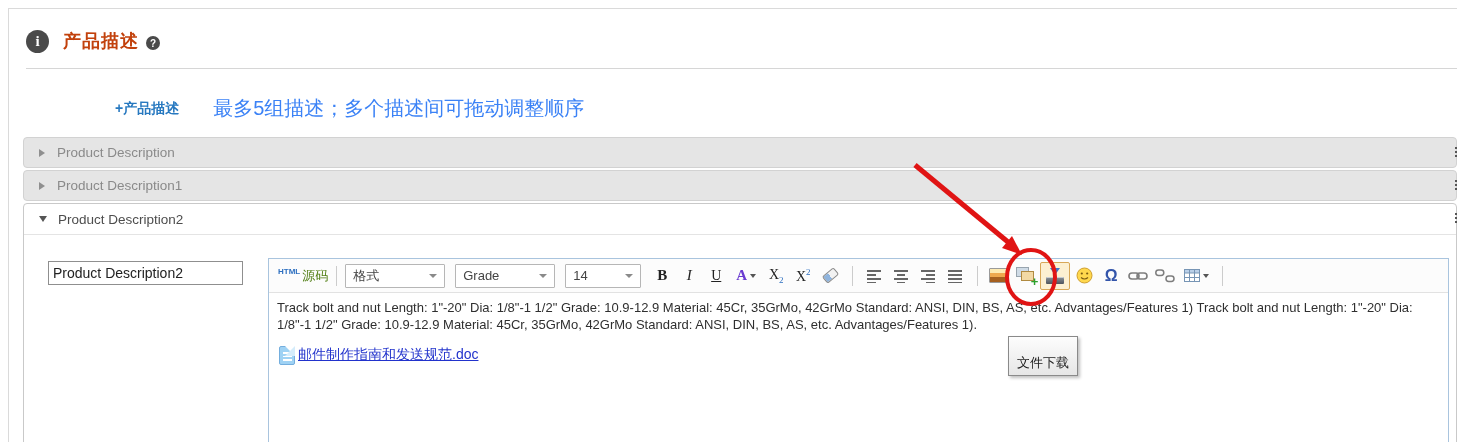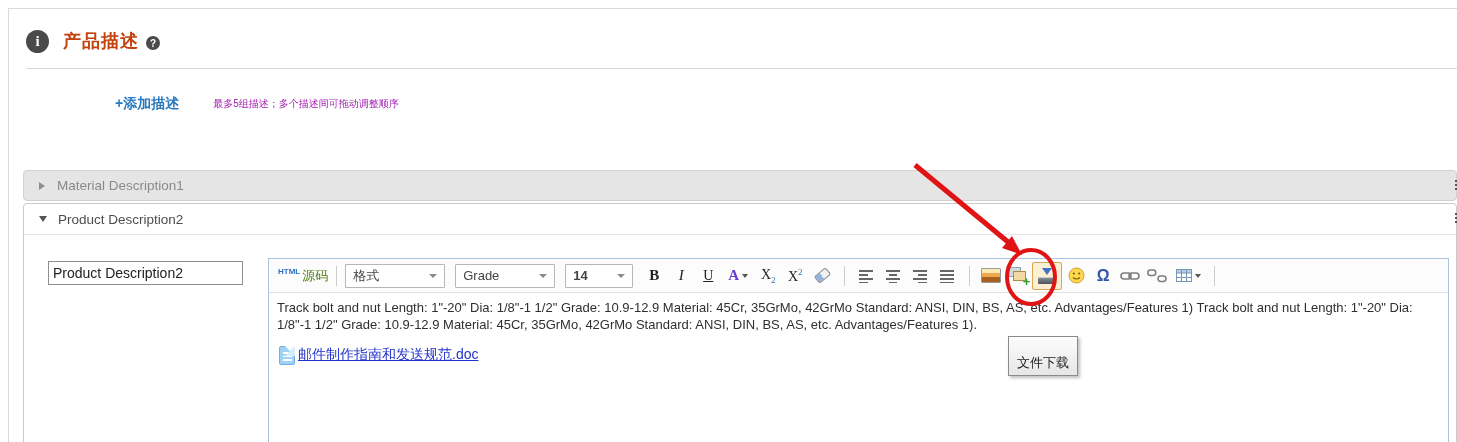--- a/index.html
+++ b/index.html
@@ -23,21 +23,21 @@
   .page-title { font-size: 18px; font-weight: bold; color: #c2410c; margin-left: 14px; letter-spacing: 1px; }
   .help-icon {
     width: 14px; height: 14px; border-radius: 50%; background: #4a4a4a; color: #fff;
     display: flex; align-items: center; justify-content: center;
     font-size: 10px; font-weight: bold; margin-left: 7px; margin-top: 4px;
   }
   .divider { position: absolute; left: 26px; right: 0; top: 68px; height: 1px; background: #d6d6d6; }
   
   .add-row { position: absolute; left: 115px; top: 95px; display: flex; align-items: center; }
   .add-link { font-size: 14px; font-weight: bold; color: #2879c0; text-decoration: none; cursor: pointer; }
-  .add-note { font-size: 10px; color: #a21caf; margin-left: 34px; }
+  .add-note { font-size: 20px; color: #3b82f6; margin-left: 34px; }
   
   .panel {
     position: absolute; left: 23px; width: 1434px; height: 31px;
     background: #e5e5e5; border: 1px solid #d2d2d2; border-radius: 4px;
     display: flex; align-items: center; padding-left: 15px; cursor: pointer;
   }
   .panel .caret-right {
     width: 0; height: 0; border-left: 6px solid #8f8f8f;
     border-top: 4px solid transparent; border-bottom: 4px solid transparent; margin-right: 12px;
   }
@@ -82,21 +82,21 @@
   .tsel {
     height: 24px; border: 1px solid #b6b6b6; background: #fff; border-radius: 1px;
     display: flex; align-items: center; justify-content: space-between;
     padding: 0 7px; font-size: 13px; color: #444; cursor: pointer; flex: none;
   }
   .tsel .sel-caret {
     width: 0; height: 0; border-top: 4px solid #8a8a8a;
     border-left: 4px solid transparent; border-right: 4px solid transparent;
   }
   .w100 { width: 100px; margin-right: 10px; }
-  .w60  { width: 68px;  margin-right: 8px; font-weight: bold; }
+  .w60  { width: 76px;  margin-right: 8px; }
   .tbtn {
     width: 26px; height: 26px; display: flex; align-items: center; justify-content: center;
     margin-right: 1px; cursor: pointer; border-radius: 2px; flex: none; position: relative;
   }
   .tbtn.active { background: #fcf0d2; border: 1px solid #d8a858; width: 30px; height: 28px; }
   .glyph-serif { font-family: "Liberation Serif", serif; font-size: 15px; color: #222; }
   .b { font-weight: bold; }
   .i { font-style: italic; }
   .u { text-decoration: underline; font-size: 14px; }
   .color-a { font-family: "Liberation Serif", serif; font-weight: bold; font-size: 15px; color: #6a3bd0; }
@@ -152,27 +152,32 @@
   <div class="frame"></div>
 
   <div class="header-row">
     <span class="info-icon">i</span>
     <span class="page-title">产品描述</span>
     <span class="help-icon">?</span>
   </div>
   <div class="divider"></div>
 
   <div class="add-row">
-    <a class="add-link">+添加描述</a>
+    <a class="add-link">+产品描述</a>
     <span class="add-note">最多5组描述；多个描述间可拖动调整顺序</span>
   </div>
 
+  <div class="panel" style="top:137px">
+    <span class="caret-right"></span>
+    <span class="label">Product Description</span>
+    <span class="drag-dots"></span>
+  </div>
   <div class="panel" style="top:170px">
     <span class="caret-right"></span>
-    <span class="label">Material Description1</span>
+    <span class="label">Product Description1</span>
     <span class="drag-dots"></span>
   </div>
 
   <div class="panel-open-wrap">
     <div class="panel-open-header">
       <span class="caret-down"></span>
       <span class="label">Product Description2</span>
       <span class="drag-dots"></span>
     </div>
   </div>

